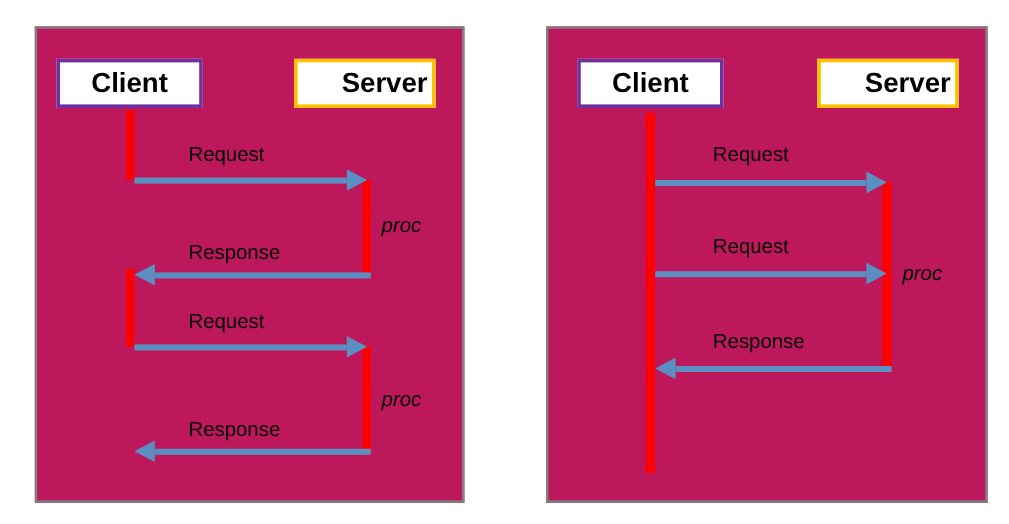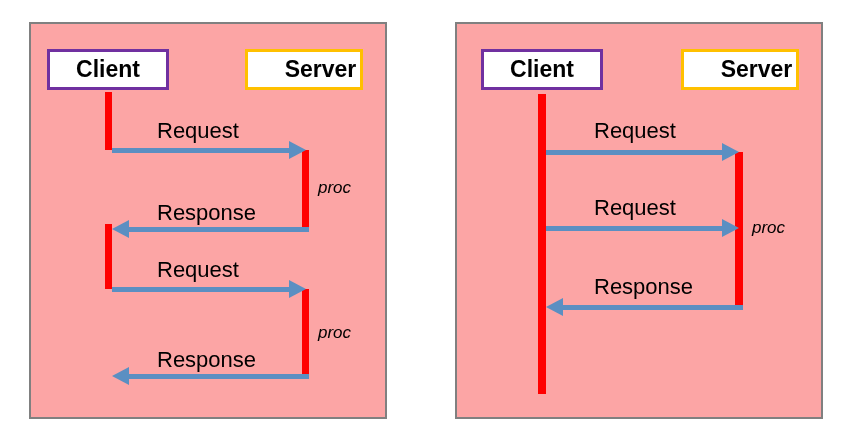--- a/index.html
+++ b/index.html
@@ -20,21 +20,21 @@
     left: 0; top: 0;
     width: 841px;
     height: 437px;
   }
 
   
   .panel {
     position: absolute;
     box-sizing: border-box;
     border: 2px solid #808080;
-    background: #fca5a5;
+    background: #be185d;
   }
   #panel-left  { left: 29px;  top: 22px; width: 358px; height: 397px; }
   #panel-right { left: 455px; top: 22px; width: 368px; height: 397px; }
 
   
   .lifeline-box {
     position: absolute;
     box-sizing: border-box;
     background: #ffffff;
     display: flex;
@@ -73,21 +73,21 @@
   }
   .arrow-head.left {
     border-top: 9px solid transparent;
     border-bottom: 9px solid transparent;
     border-right: 17px solid #5B8FC2;
   }
 
   
   .msg-label {
     position: absolute;
-    font-size: 22px;
+    font-size: 17px;
     color: #000000;
     white-space: nowrap;
     line-height: 1;
   }
   .proc-label {
     position: absolute;
     font-size: 17px;
     color: #000000;
     white-space: nowrap;
     line-height: 1;

